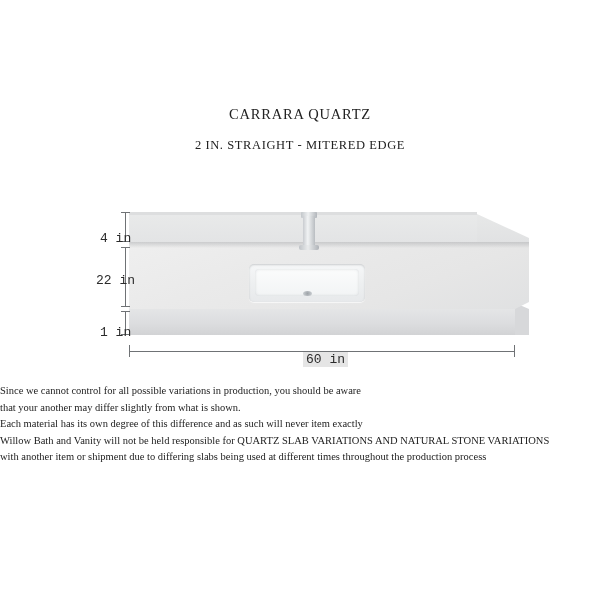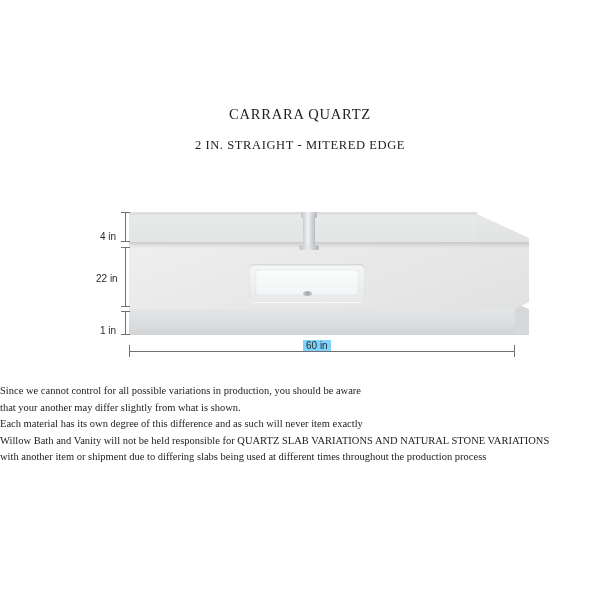--- a/index.html
+++ b/index.html
@@ -184,23 +184,23 @@
     background: #6f7275;
   }
   .dim-v { width: 1px; }
   .dim-h { height: 1px; }
   .tick {
     position: absolute;
     background: #6f7275;
   }
   .dim-label {
     position: absolute;
-    font-size: 10px;
+    font-size: 13px;
     color: #2b2b2b;
-    font-family: Liberation Sans, sans-serif;
+    font-family: Liberation Mono, monospace;
     white-space: nowrap;
   }
 
   
   .disclaimer {
     position: absolute;
     left: 0;
     top: 383px;
     width: 600px;
     text-align: left;
@@ -249,21 +249,21 @@
   <div class="dim-label" style="left:96px; top:273px;text-align:center;">22 in</div>
 
   <div class="dim-line dim-v" style="left:125px; top:311px; height:24px;"></div>
   <div class="tick" style="left:121px; top:311px; width:9px; height:1px;"></div>
   <div class="tick" style="left:121px; top:334px; width:9px; height:1px;"></div>
   <div class="dim-label" style="left:100px; top:325px;">1 in</div>
 
   <div class="dim-line dim-h" style="left:129px; top:351px; width:386px;"></div>
   <div class="tick" style="left:129px; top:345px; width:1px; height:12px;"></div>
   <div class="tick" style="left:514px; top:345px; width:1px; height:12px;"></div>
-  <div class="dim-label" style="left:303px; top:340px; background:#7dd3fc; padding:0 3px;">60 in</div>
+  <div class="dim-label" style="left:303px; top:352px; background:#e5e5e5; padding:0 3px;">60 in</div>
 
   <div class="disclaimer">
     <div>Since we cannot control for all possible variations in production, you should be aware</div>
     <div>that your another may differ slightly from what is shown.</div>
     <div>Each material has its own degree of this difference and as such will never item exactly</div>
     <div>Willow Bath and Vanity will not be held responsible for QUARTZ SLAB VARIATIONS AND NATURAL STONE VARIATIONS</div>
     <div>with another item or shipment due to differing slabs being used at different times throughout the production process</div>
   </div>
 
 </div>

